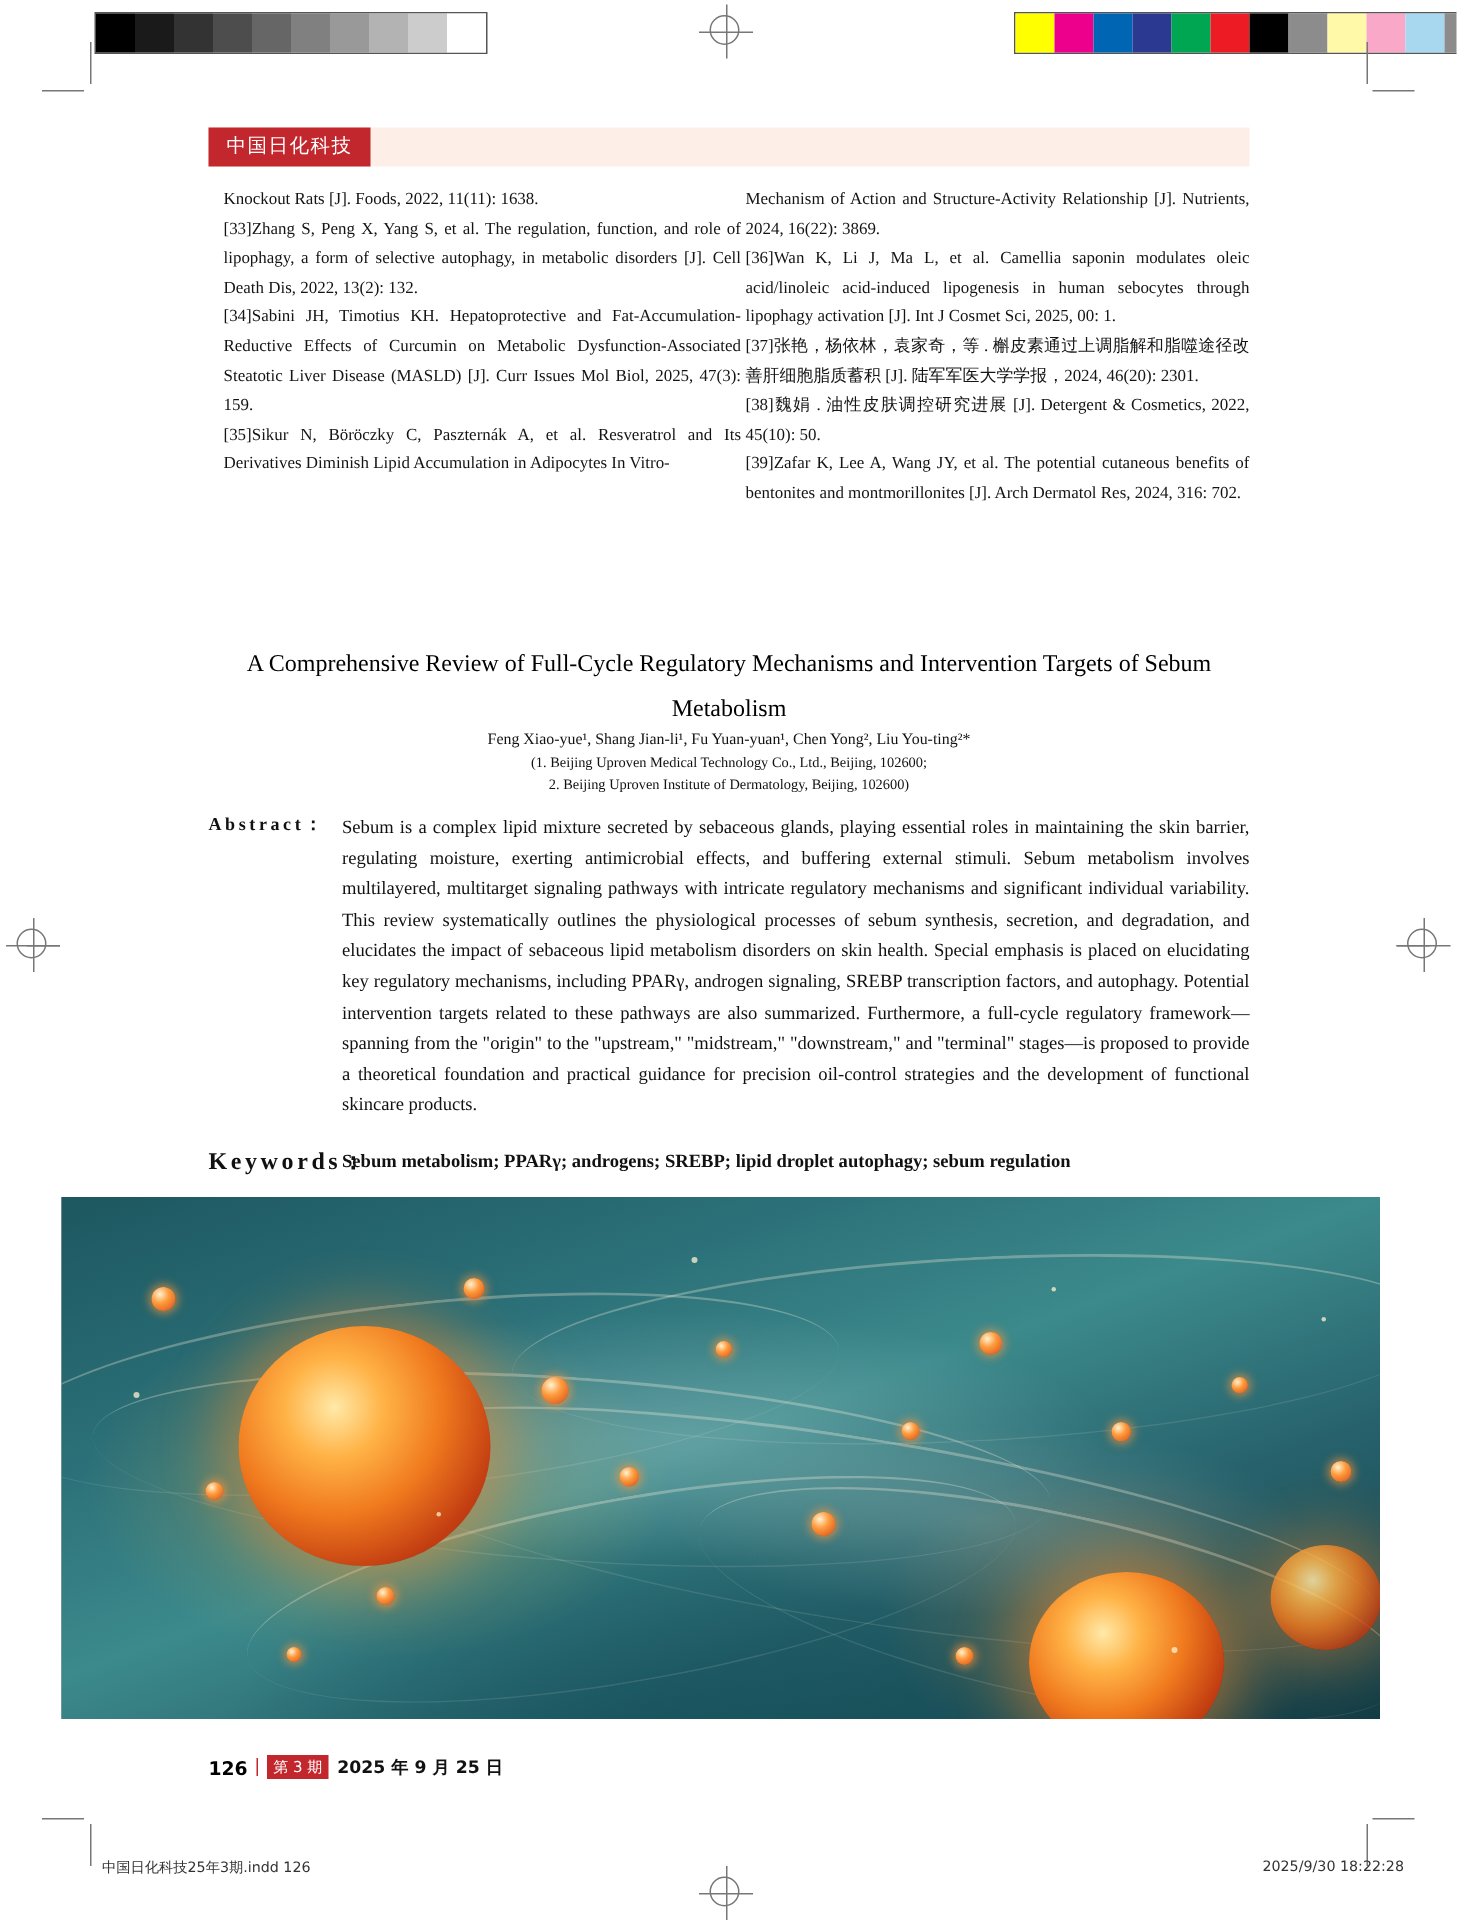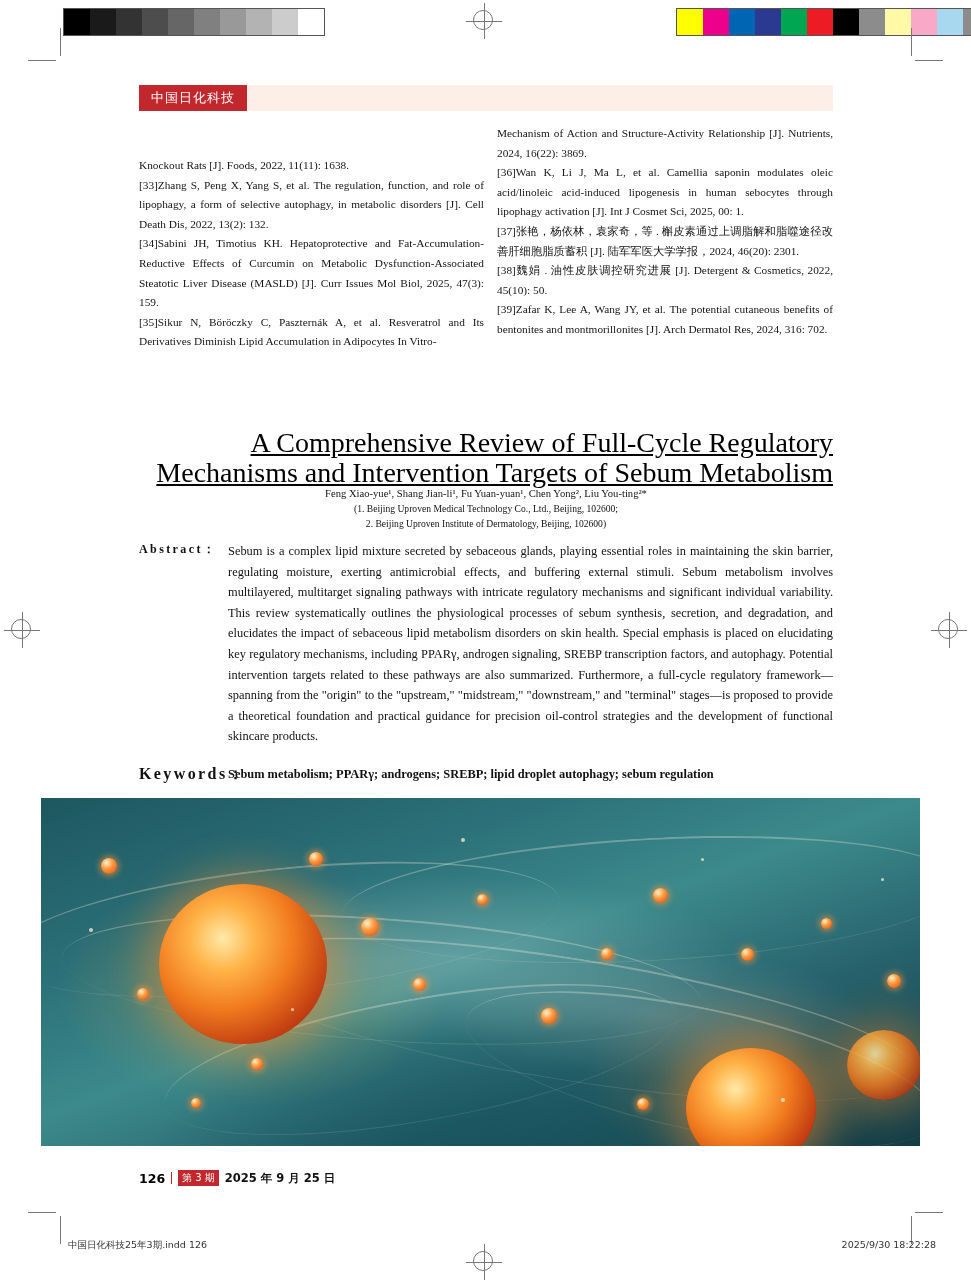--- a/index.html
+++ b/index.html
@@ -84,34 +84,33 @@
   }
 
   .refs {
     position: absolute;
     top: 124px;
     font-size: 11.3px;
     line-height: 19.6px;
     text-align: justify;
     color: #141414;
   }
-  .refs.left { left: 139px; width: 345px; margin-top: 32px; }
+  .refs.left { left: 149px; width: 345px; }
   .refs.right { left: 497px; width: 336px; }
   .refs p { margin: 0; text-align: justify; }
 
   .article-title {
     position: absolute;
     left: 139px;
     top: 428px;
     width: 694px;
-    text-align: right;
-    font-size: 28px;
+    text-align: center;
+    font-size: 16px;
     line-height: 30px;
     color: #000;
-    text-decoration: underline;
   }
 
   .authors {
     position: absolute;
     left: 139px;
     top: 486px;
     width: 694px;
     text-align: center;
     font-size: 10.6px;
     line-height: 15px;

